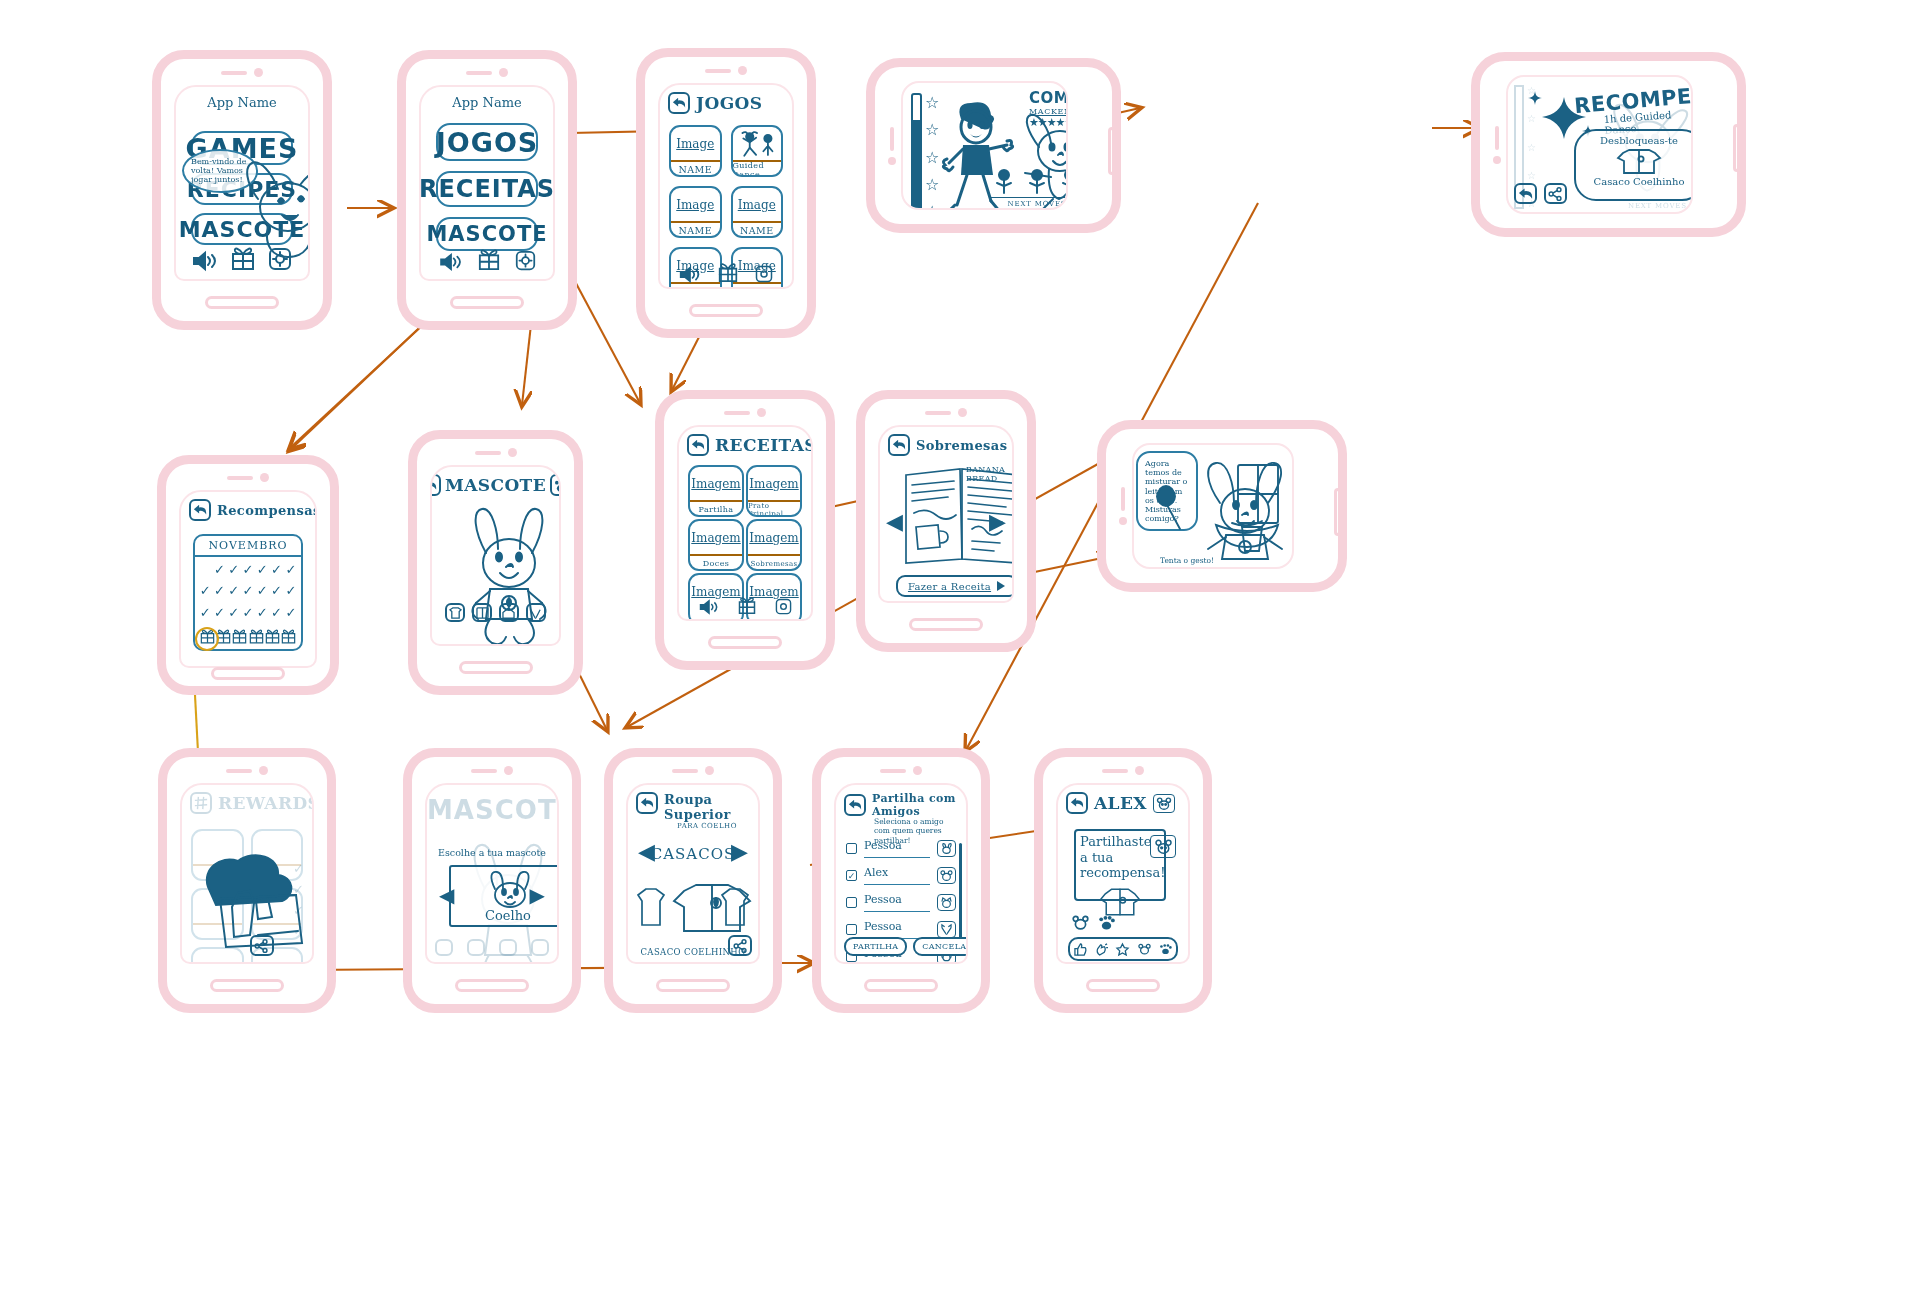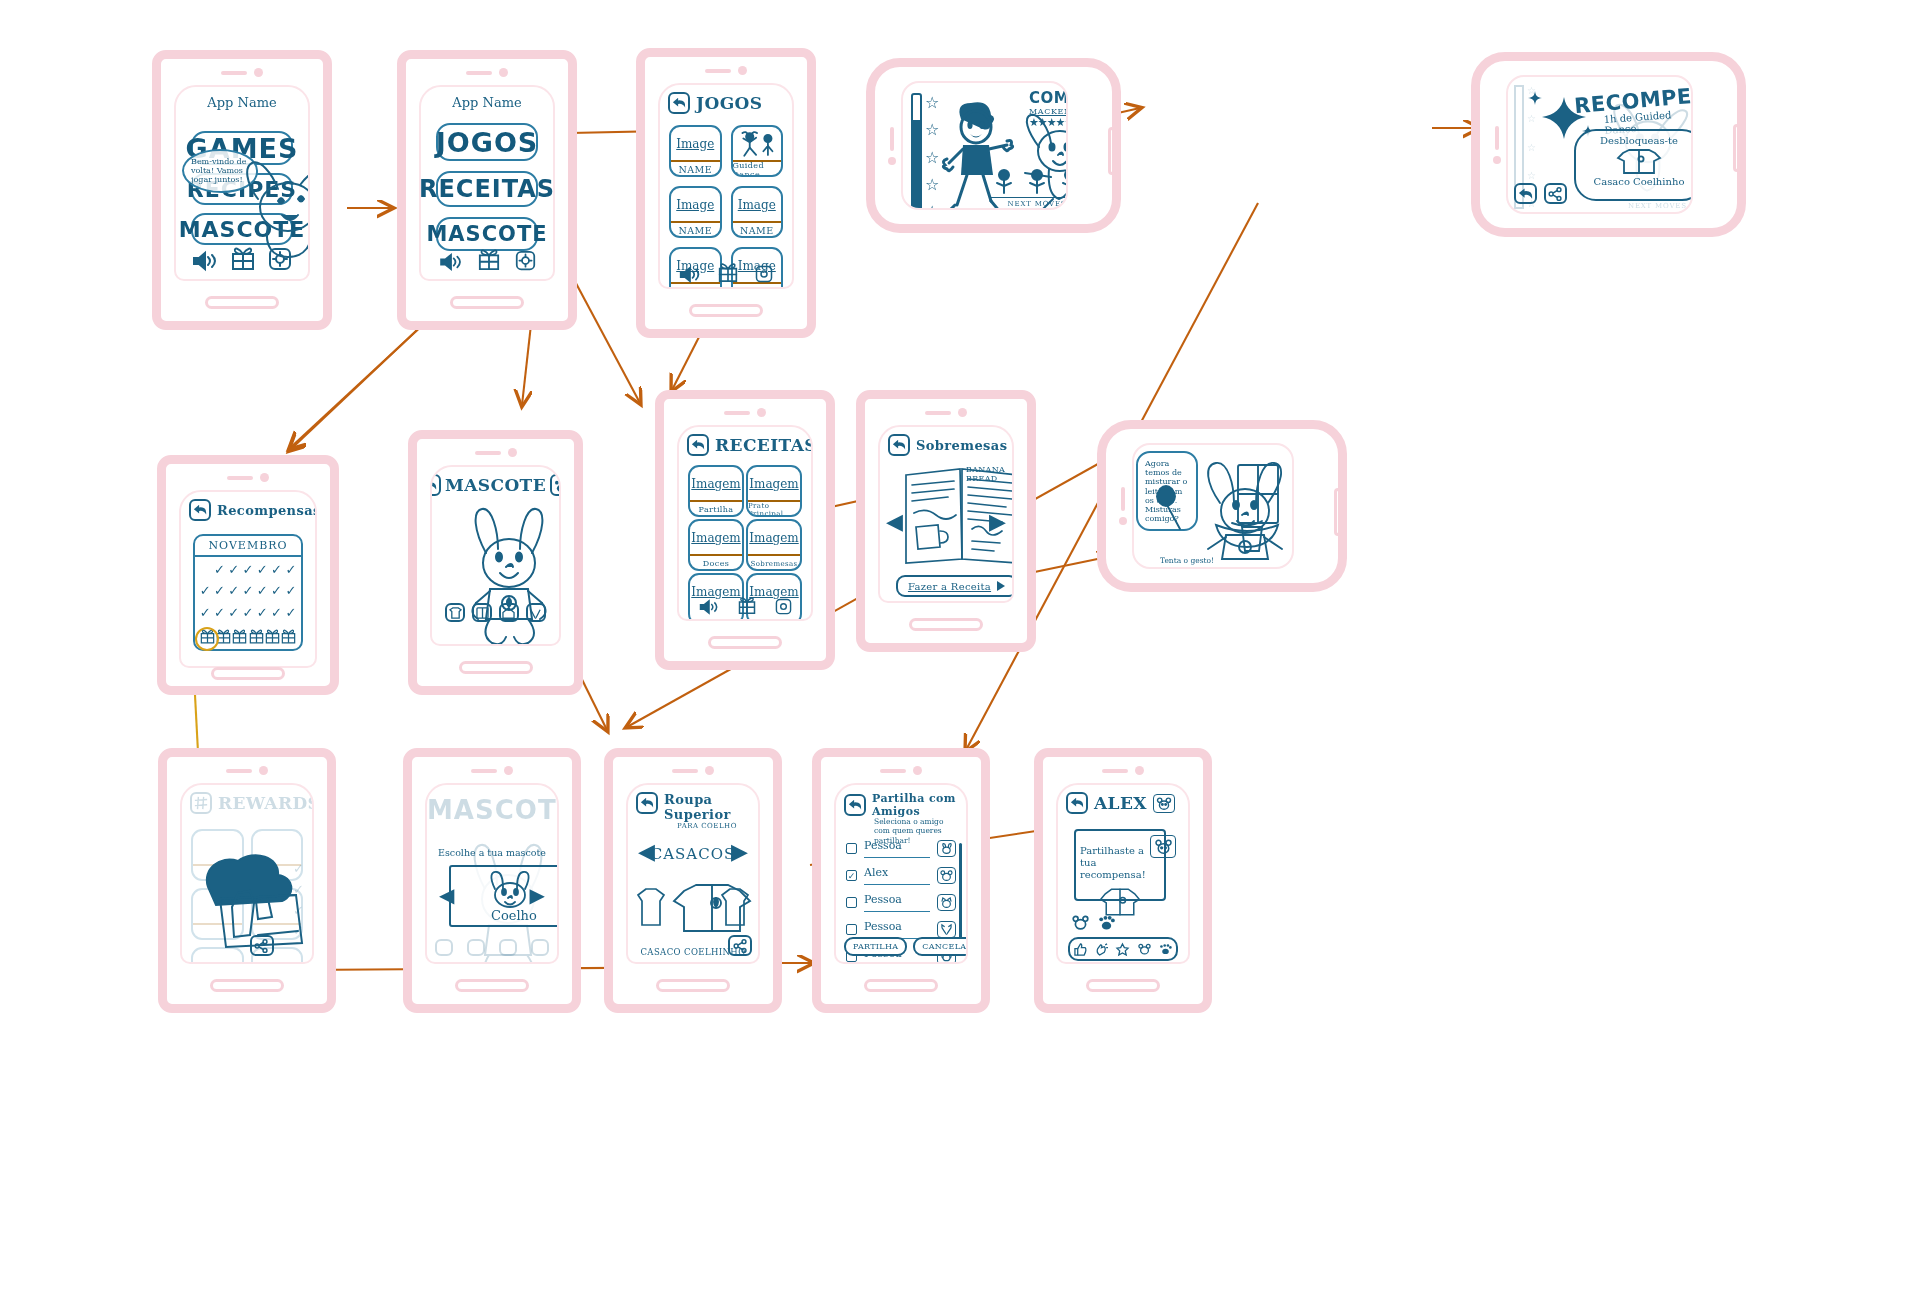--- a/index.html
+++ b/index.html
@@ -9,21 +9,21 @@
     background:#ffffff;
     font-family:"DejaVu Sans", sans-serif;
     overflow:hidden;
   }
   
   :root{}
   
   .phone{
     position:absolute;
     border:9px solid #f6d2da;
-    border-radius:14px;
+    border-radius:32px;
     background:#fff;
     padding:8px 7px;
   }
   .phone.land{ border-radius:34px; }
   .screen{
     position:absolute;
     left:13px; right:13px; top:26px; bottom:40px;
     border:2px solid #fbe4e9;
     border-top-left-radius:22px; border-top-right-radius:22px;
     border-bottom-left-radius:10px; border-bottom-right-radius:10px;
@@ -970,21 +970,21 @@
     <div class="abs" style="left:22px; top:80px; width:118px; height:62px; border:2.2px solid #1b6184; border-radius:3px; background:rgba(255,255,255,.8);">
       <svg class="abs" style="left:32px; top:4px;" width="54" height="38" viewBox="0 0 54 38" fill="none" stroke="#1b6184" stroke-width="1.8" stroke-linecap="round">
         <path d="M12,18 C6,6 8,0 14,1 C20,2 20,12 20,18"></path>
         <path d="M34,18 C34,12 34,2 40,1 C46,0 48,6 42,18"></path>
         <ellipse cx="27" cy="24" rx="15" ry="12"></ellipse>
         <ellipse cx="21" cy="21" rx="2" ry="3" fill="#1b6184"></ellipse>
         <ellipse cx="33" cy="21" rx="2" ry="3" fill="#1b6184"></ellipse>
         <path d="M25,27 q4,-4 4,0" fill="#1b6184"></path>
         <path d="M22,31 q5,5 10,0"></path>
       </svg>
-      <div class="abs" style="left:0; right:0; bottom:2px; font-size:13px; color:#1b6184; font-family:'DejaVu Serif',serif;margin-left:40px;">Coelho</div>
+      <div class="abs" style="left:0; right:0; bottom:2px; text-align:center; font-size:13px; color:#1b6184; font-family:'DejaVu Serif',serif;">Coelho</div>
     </div>
     <span class="abs" style="left:12px; top:100px; color:#1b6184; font-size:20px; line-height:1;">◀</span>
     <span class="abs" style="right:12px; top:100px; color:#1b6184; font-size:20px; line-height:1;">▶</span>
 
     <div class="abs ghost" style="left:8px; right:8px; bottom:6px; display:flex; justify-content:space-between;">
       <span class="backbtn" style="width:18px;height:17px;"></span>
       <span class="backbtn" style="width:18px;height:17px;"></span>
       <span class="backbtn" style="width:18px;height:17px;"></span>
       <span class="backbtn" style="width:18px;height:17px;"></span>
     </div>
@@ -1145,21 +1145,21 @@
             <circle cx="3" cy="3" r="2"></circle>
             <circle cx="11" cy="3" r="2"></circle>
             <ellipse cx="7" cy="7.5" rx="4.2" ry="3.8"></ellipse>
             <circle cx="5.5" cy="7" r=".7" fill="#1b6184"></circle>
             <circle cx="8.5" cy="7" r=".7" fill="#1b6184"></circle>
           </svg>
       </span>
     </div>
 
     <div class="abs" style="left:16px; top:44px; width:92px; height:72px; border:2px solid #1b6184; border-radius:4px;">
-      <div style="font-size:10px; color:#1b6184; padding:14px 4px 0; line-height:1.2; font-family:'DejaVu Serif',serif;">Partilhaste a tua recompensa!</div>
+      <div style="font-size:13px; color:#1b6184; padding:3px 4px 0; line-height:1.2; font-family:'DejaVu Serif',serif;">Partilhaste a tua recompensa!</div>
       <div class="center" style="height:42px;">
         <svg width="44" height="32" viewBox="0 0 48 34" fill="none" stroke="#1b6184" stroke-width="1.7" stroke-linecap="round">
           <path d="M15,3 L8,8 L3,14 L9,18 L9,31 L39,31 L39,18 L45,14 L40,8 L33,3 Z"></path>
           <path d="M24,3 L24,31"></path>
             <circle cx="27" cy="15" r="3"></circle>
         </svg>
       </div>
     </div>
     <span class="avatar-sq abs" style="right:12px; top:50px; width:26px; height:23px;">
       <svg width="19" height="15" viewBox="0 0 14 12" fill="none" stroke="#1b6184" stroke-width="1.2">

